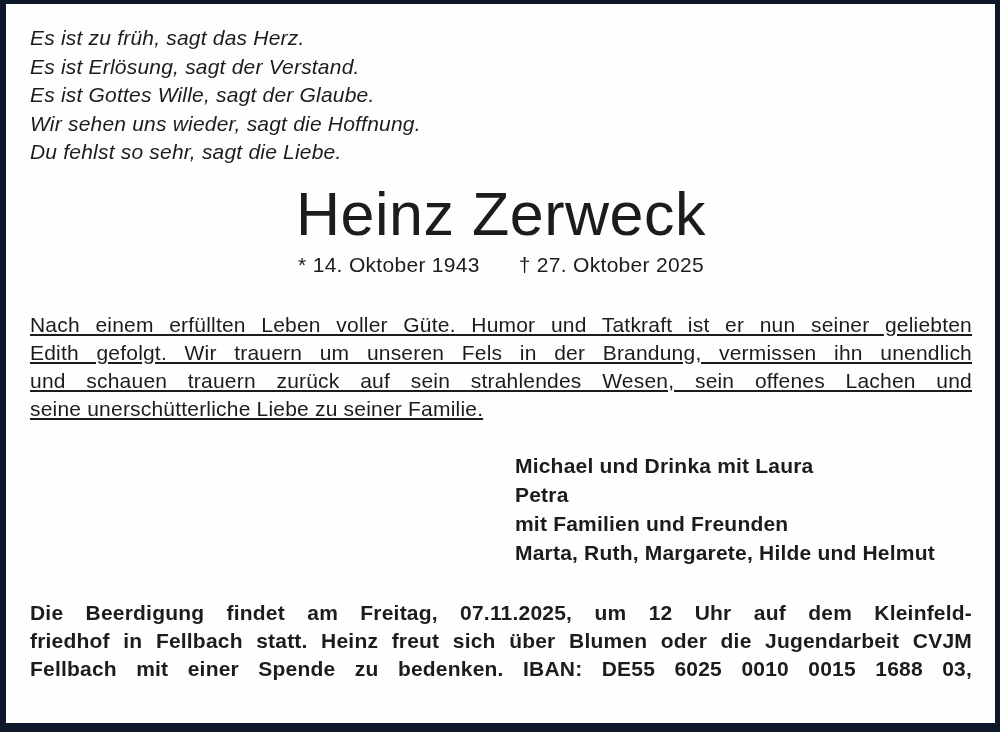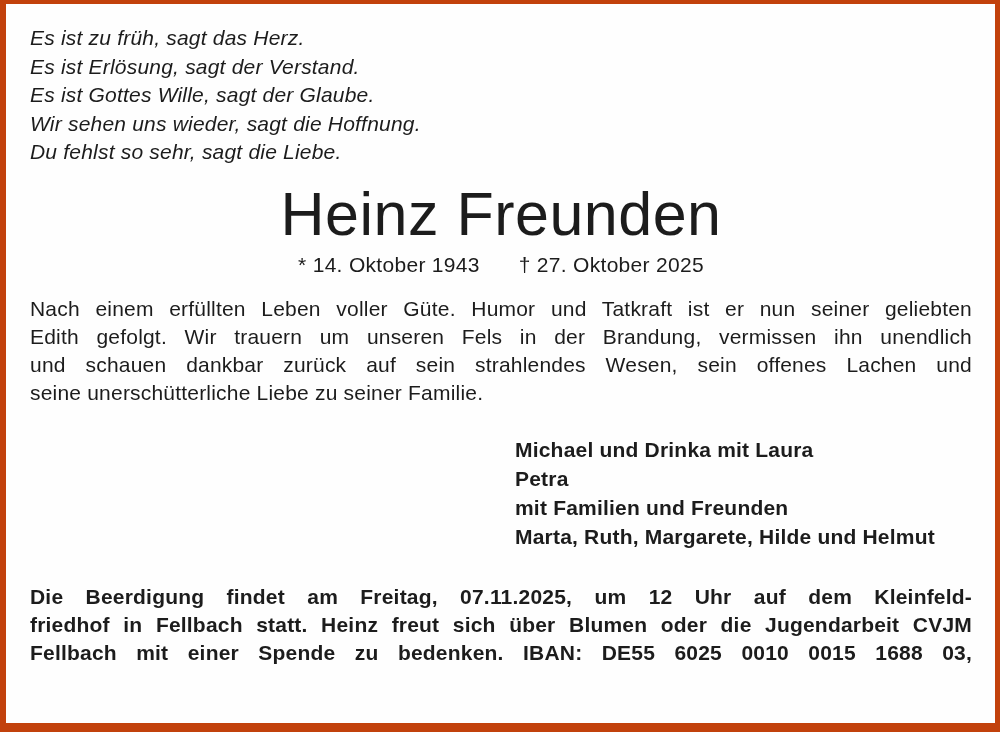--- a/index.html
+++ b/index.html
@@ -4,21 +4,21 @@
 <style>
   html, body { margin: 0; padding: 0; }
   body {
     width: 1000px; height: 732px;
     background: #000;
     font-family: "Liberation Sans", sans-serif;
   }
   .clip {
     box-sizing: border-box;
     width: 1000px; height: 732px;
-    background: #c2410c;
+    background: #0f172a;
     padding: 4px 5px 9px 6px;
   }
   .sheet {
     box-sizing: border-box;
     width: 100%; height: 100%;
     background: #fefefe;
     color: #1c1c1c;
     padding: 20px 23px 0 24px;
     overflow: hidden;
   }
@@ -42,21 +42,21 @@
     font-size: 21px;
     line-height: 28px;
     letter-spacing: 0.3px;
   }
   .dates .death { margin-left: 39px; }
   .par {
     font-size: 21px;
     line-height: 28px;
     letter-spacing: 0.2px;
   }
-  .obituary { margin-top: 16px; }
+  .obituary { margin-top: 32px; text-decoration: underline; }
   .funeral  { margin-top: 32px; font-weight: bold; }
   .jl { text-align: justify; text-align-last: justify; }
   .mourners {
     margin-top: 28px;
     margin-left: 485px;
     font-weight: bold;
     font-size: 21px;
     line-height: 29px;
     letter-spacing: 0.2px;
   }
@@ -69,30 +69,30 @@
   <div class="sheet">
 
     <div class="verse">
         <div>Es ist zu früh, sagt das Herz.</div>
         <div>Es ist Erlösung, sagt der Verstand.</div>
         <div>Es ist Gottes Wille, sagt der Glaube.</div>
         <div>Wir sehen uns wieder, sagt die Hoffnung.</div>
         <div>Du fehlst so sehr, sagt die Liebe.</div>
       </div>
 
-    <h1 class="name">Heinz Freunden</h1>
+    <h1 class="name">Heinz Zerweck</h1>
 
     <div class="dates">
       <span class="birth">* 14. Oktober 1943</span><span class="death">† 27. Oktober 2025</span>
     </div>
 
     <div class="par obituary">
         <div class="jl">Nach einem erfüllten Leben voller Güte. Humor und Tatkraft ist er nun seiner geliebten</div>
         <div class="jl">Edith gefolgt. Wir trauern um unseren Fels in der Brandung, vermissen ihn unendlich</div>
-        <div class="jl">und schauen dankbar zurück auf sein strahlendes Wesen, sein offenes Lachen und</div>
+        <div class="jl">und schauen trauern zurück auf sein strahlendes Wesen, sein offenes Lachen und</div>
         <div>seine unerschütterliche Liebe zu seiner Familie.</div>
       </div>
 
     <div class="mourners">
         <div>Michael und Drinka mit Laura</div>
         <div>Petra</div>
         <div>mit Familien und Freunden</div>
         <div>Marta, Ruth, Margarete, Hilde und Helmut</div>
       </div>
 

